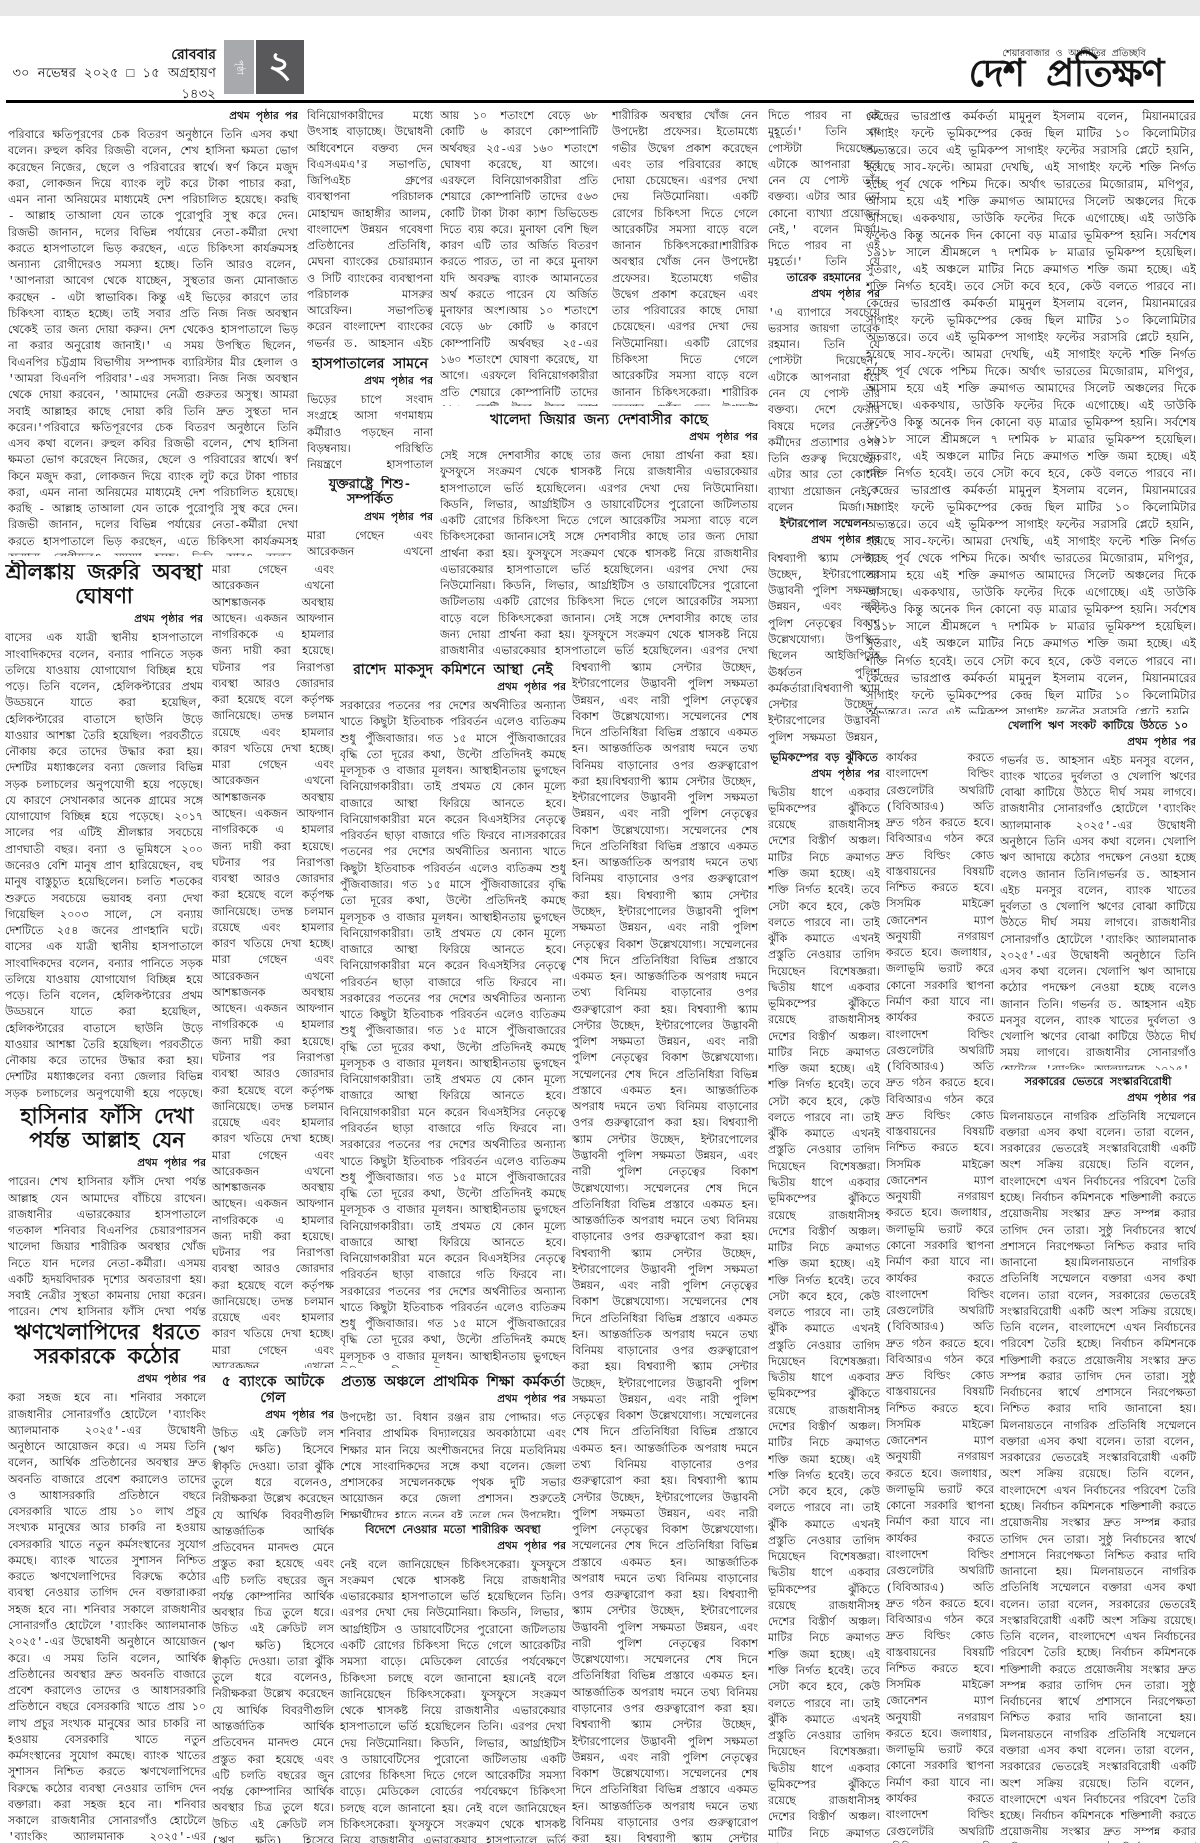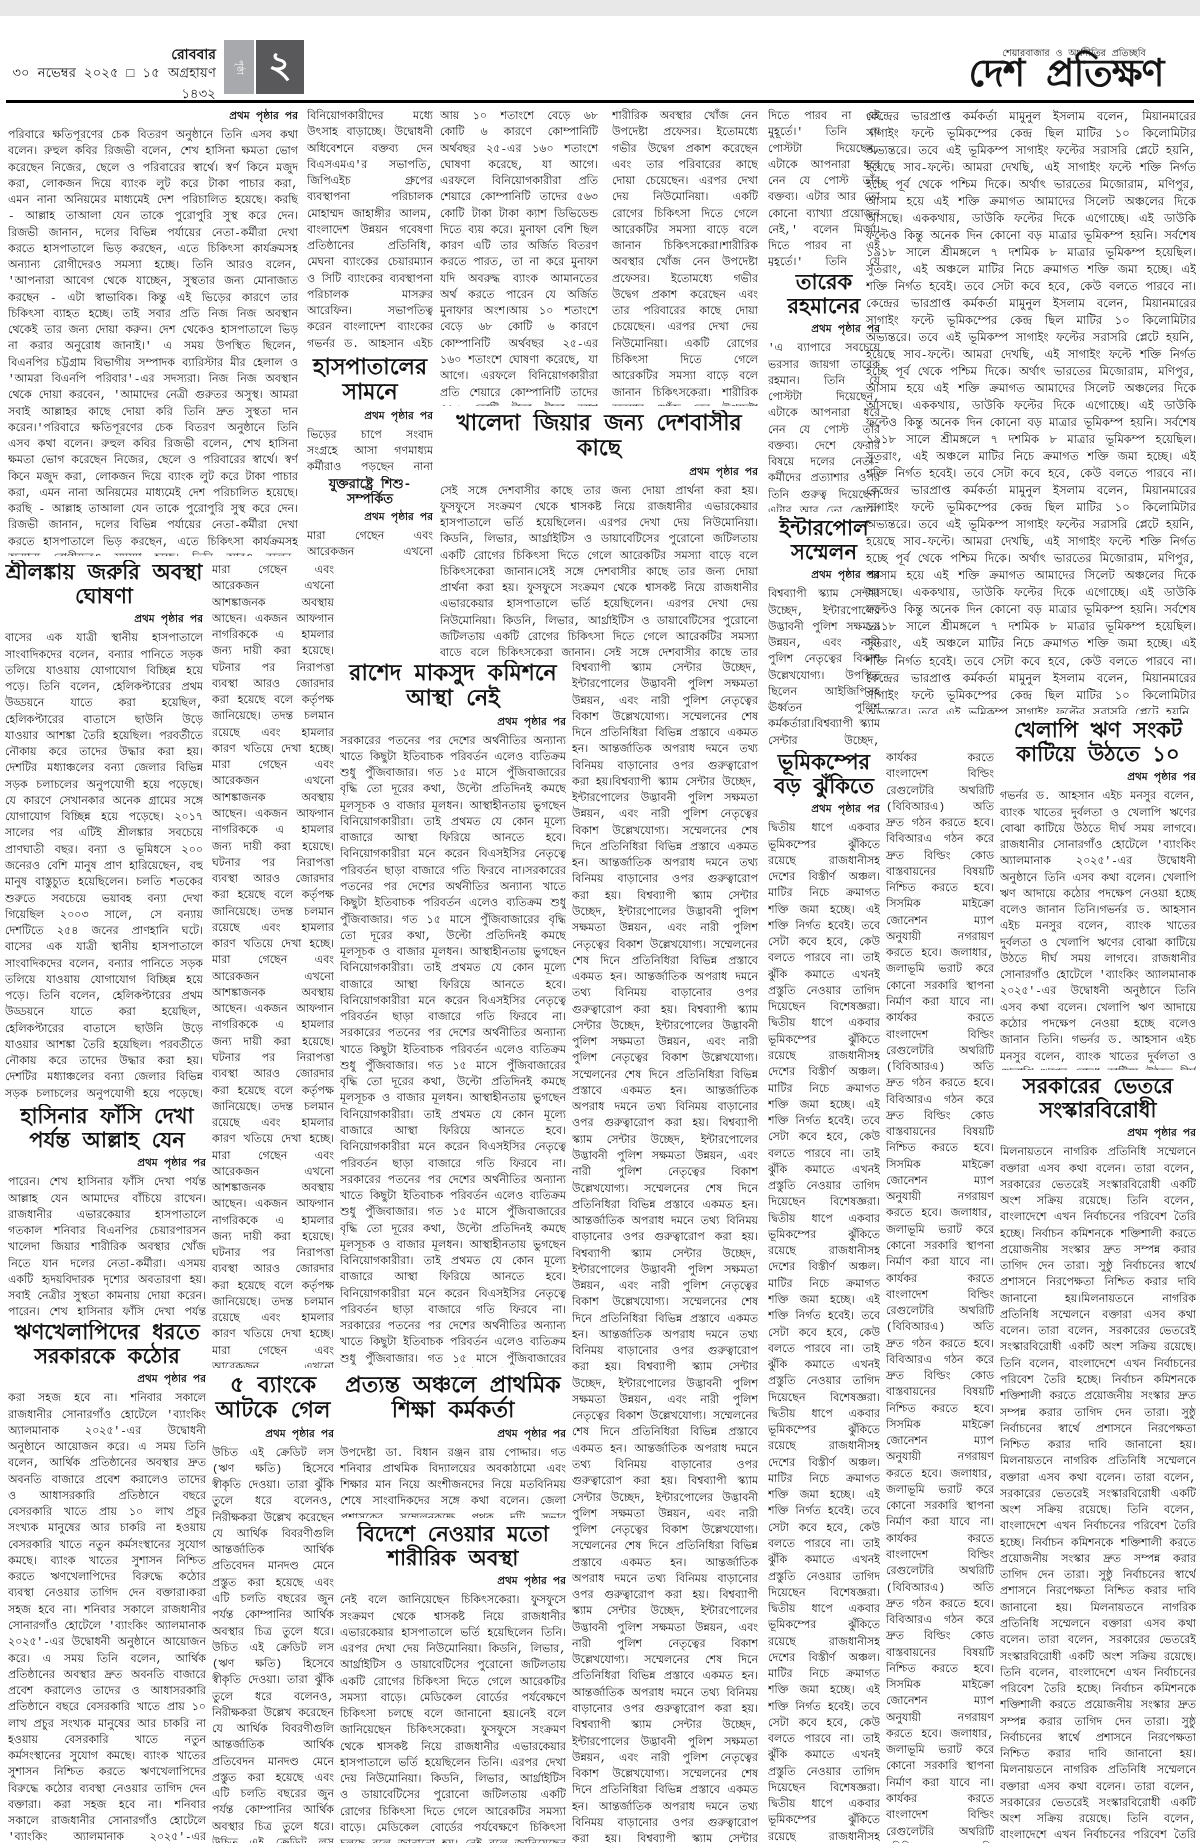--- a/index.html
+++ b/index.html
@@ -27,22 +27,22 @@
     font-size:9.5px; }
   .masthead { position:absolute; right:4px; top:40px; width:260px; text-align:center;
     font-size:38px; font-weight:bold; letter-spacing:-1px; line-height:1.05; }
   .hdr-rule { position:absolute; left:6px; top:84px; width:1188px; height:2.5px; background:#000; }
   .ftr-rule { position:absolute; left:6px; top:1838px; width:1188px; height:2px; background:#000; }
   
   .art { position:absolute; overflow:hidden; }
   .art h2 { text-align:center; font-weight:bold; line-height:1.15; padding:2px 0 1px; }
   .art .sub { text-align:right; font-size:10.5px; font-weight:bold; padding-bottom:2px; }
   .art .body { font-size:11px; line-height:1.48; text-align:justify; text-justify:inter-word; }
-  .hl-xl { font-size:24px; }  .hl-lg { font-size:21px; }  .hl-md { font-size:22px; }
-  .hl-sm { font-size:21px; } .hl-xs { font-size:13px; }
+  .hl-xl { font-size:24px; }  .hl-lg { font-size:21px; }  .hl-md { font-size:14px; }
+  .hl-sm { font-size:11px; } .hl-xs { font-size:13px; }
   
   #b-khaleda-kata { left:8px;   top:92px;   width:290px; height:448px; }
   #b-srilanka     { left:5px;   top:544px;  width:198px; height:540px; }
   #b-hasina       { left:8px;   top:1088px; width:198px; height:212px; }
   #b-rinkhelapi   { left:8px;   top:1304px; width:198px; height:532px; }
   #b-bsma         { left:307px; top:92px;   width:126px; height:242px; }
   #b-hospital     { left:307px; top:338px;  width:126px; height:118px; }
   #b-us           { left:307px; top:460px;  width:126px; height:80px;  }
   #b-us2          { left:212px; top:546px;  width:122px; height:806px; }
   #b-5bank        { left:212px; top:1356px; width:122px; height:480px; }

